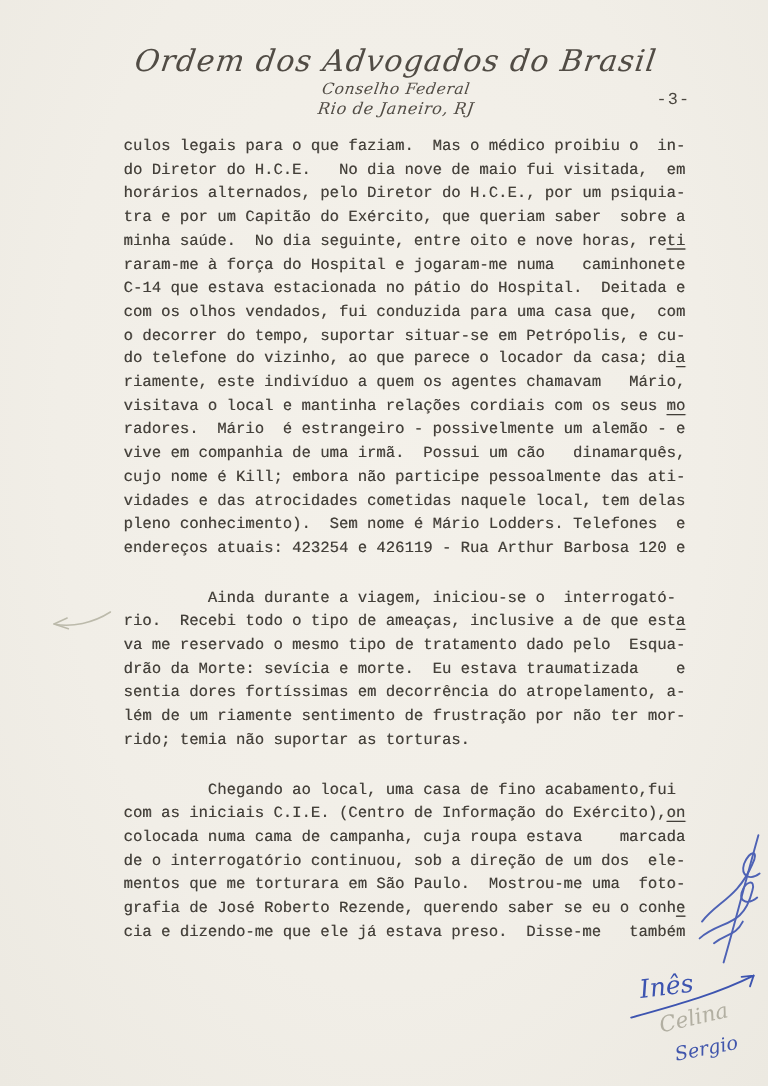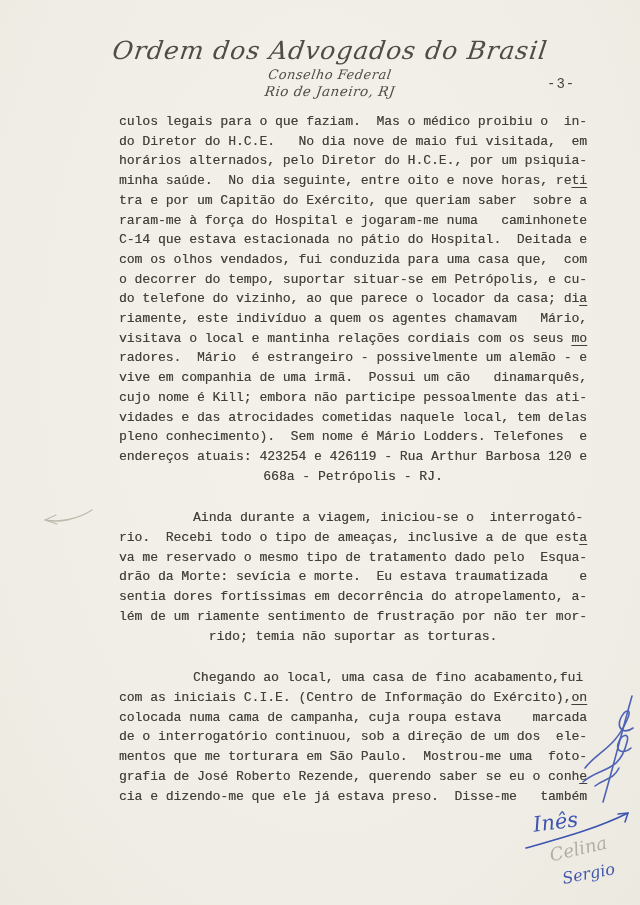--- a/index.html
+++ b/index.html
@@ -22,21 +22,21 @@
   .page-number{
     position:absolute;left:547px;top:76px;
     font-size:14px;color:#4a463f;letter-spacing:1px;
   }
   
   .body-text{
     position:absolute;left:103px;top:112px;width:500px;
     font-size:13px;line-height:19.7px;color:#433f39;
     text-shadow:.3px 0 0 rgba(67,63,57,.55);
   }
-  .tline{white-space:pre;text-align:center;}
+  .tline{white-space:pre;}
   .tline.para{margin-top:22px;}
   .utail{text-decoration:underline;text-underline-offset:3px;}
   
   .hand{
     position:absolute;
     font-family:"DejaVu Serif", serif;font-style:italic;
     pointer-events:none;
   }
   .hand-ines{left:533px;top:810px;font-size:21px;color:#3d54b0;transform:rotate(-7deg);}
   .hand-celina{left:549px;top:838px;font-size:18px;color:#b2afa2;transform:rotate(-13deg);}
@@ -53,36 +53,35 @@
     <div class="lh-sub">Conselho Federal</div>
     <div class="lh-city">Rio de Janeiro, RJ</div>
   </div>
 
   <div class="page-number">-3-</div>
 
   <div class="body-text">
       <div class="tline">culos legais para o que faziam.  Mas o médico proibiu o  in-</div>
       <div class="tline">do Diretor do H.C.E.   No dia nove de maio fui visitada,  em</div>
       <div class="tline">horários alternados, pelo Diretor do H.C.E., por um psiquia-</div>
+      <div class="tline">tra e por um Capitão do Exército, que queriam saber  sobre a</div>
       <div class="tline"><span>minha saúde.  No dia seguinte, entre oito e nove horas, re</span><span class="utail">ti</span></div>
-      <div class="tline">tra e por um Capitão do Exército, que queriam saber  sobre a</div>
       <div class="tline">raram-me à força do Hospital e jogaram-me numa   caminhonete</div>
       <div class="tline">C-14 que estava estacionada no pátio do Hospital.  Deitada e</div>
       <div class="tline">com os olhos vendados, fui conduzida para uma casa que,  com</div>
       <div class="tline">o decorrer do tempo, suportar situar-se em Petrópolis, e cu-</div>
       <div class="tline"><span>do telefone do vizinho, ao que parece o locador da casa; di</span><span class="utail">a</span></div>
       <div class="tline">riamente, este indivíduo a quem os agentes chamavam   Mário,</div>
       <div class="tline"><span>visitava o local e mantinha relações cordiais com os seus </span><span class="utail">mo</span></div>
       <div class="tline">radores.  Mário  é estrangeiro - possivelmente um alemão - e</div>
       <div class="tline">vive em companhia de uma irmã.  Possui um cão   dinamarquês,</div>
       <div class="tline">cujo nome é Kill; embora não participe pessoalmente das ati-</div>
       <div class="tline">vidades e das atrocidades cometidas naquele local, tem delas</div>
       <div class="tline">pleno conhecimento).  Sem nome é Mário Lodders. Telefones  e</div>
       <div class="tline">endereços atuais: 423254 e 426119 - Rua Arthur Barbosa 120 e</div>
-      <div class="tline">668a - Petrópolis - RJ.</div>
       <div class="tline para">         Ainda durante a viagem, iniciou-se o  interrogató-</div>
       <div class="tline"><span>rio.  Recebi todo o tipo de ameaças, inclusive a de que est</span><span class="utail">a</span></div>
       <div class="tline">va me reservado o mesmo tipo de tratamento dado pelo  Esqua-</div>
       <div class="tline">drão da Morte: sevícia e morte.  Eu estava traumatizada    e</div>
       <div class="tline">sentia dores fortíssimas em decorrência do atropelamento, a-</div>
       <div class="tline">lém de um riamente sentimento de frustração por não ter mor-</div>
       <div class="tline">rido; temia não suportar as torturas.</div>
       <div class="tline para">         Chegando ao local, uma casa de fino acabamento,fui</div>
       <div class="tline"><span>com as iniciais C.I.E. (Centro de Informação do Exército),</span><span class="utail">on</span></div>
       <div class="tline">colocada numa cama de campanha, cuja roupa estava    marcada</div>

